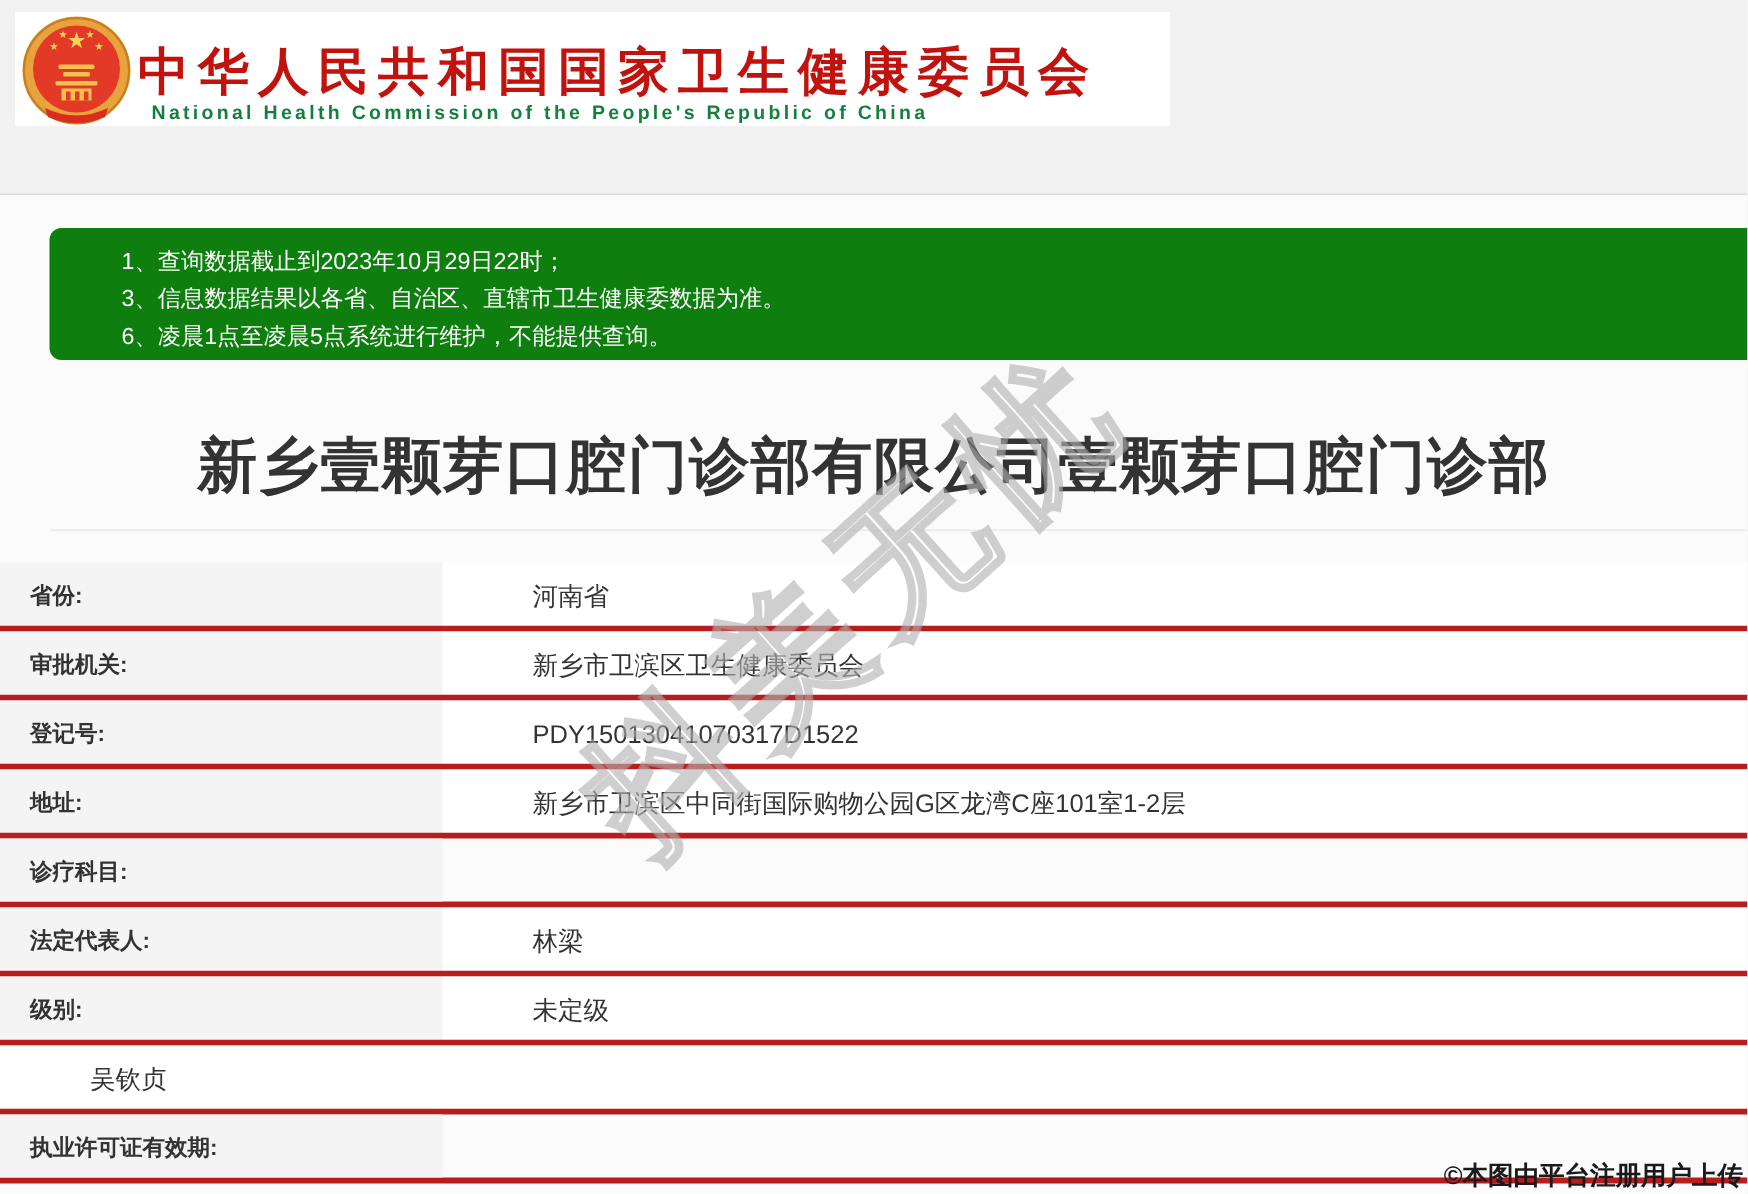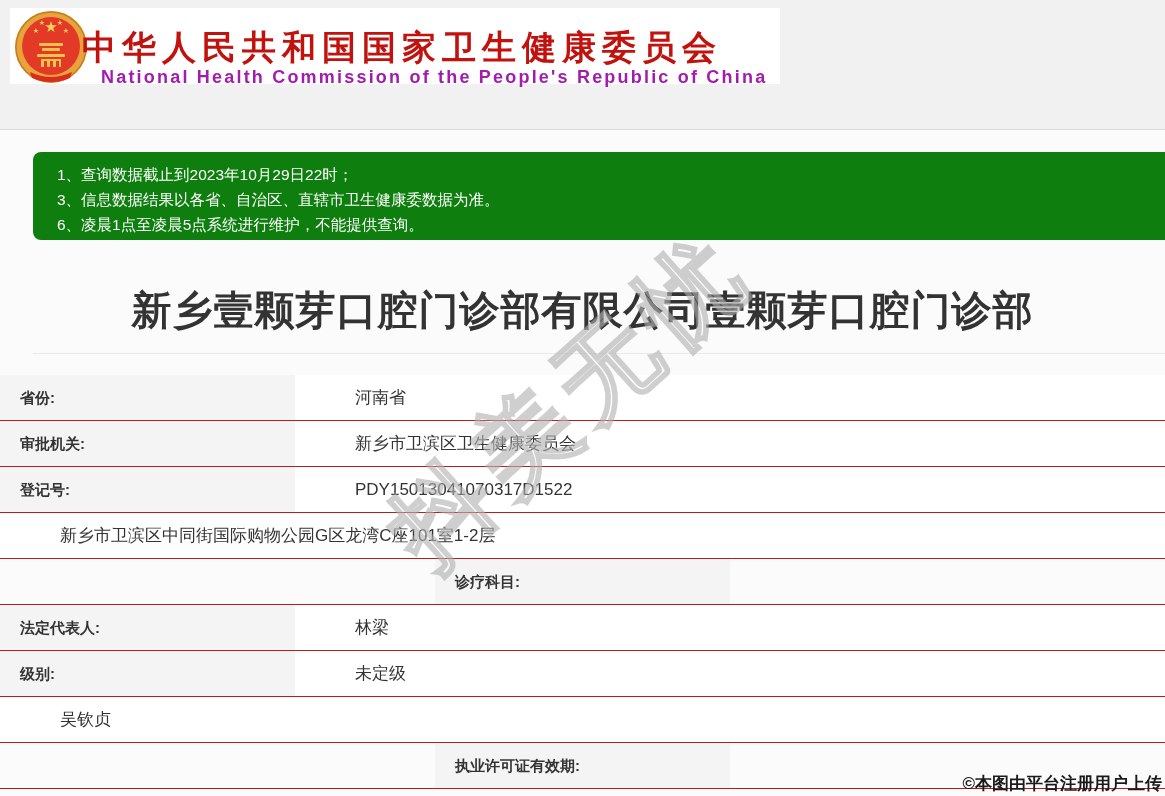--- a/index.html
+++ b/index.html
@@ -18,34 +18,34 @@
     width: 770px; height: 76px;
     background: #ffffff;
   }
   .emblem {
     position: absolute;
     left: 4px; top: 2px;
     width: 74px; height: 74px;
   }
   .header-title-cn {
     position: absolute;
-    left: 72px; top: 17px;
+    left: 82px; top: 17px;
     font-size: 34px;
     font-weight: bold;
     letter-spacing: 6px;
     color: #c1120d;
     white-space: nowrap;
   }
   .header-title-en {
     position: absolute;
     left: 91px; top: 59px;
-    font-size: 18px;
+    font-size: 13px;
     font-weight: bold;
     letter-spacing: 2.2px;
-    color: #a21caf;
+    color: #15803d;
     white-space: nowrap;
   }
   .header-divider {
     position: absolute;
     left: 0; top: 129px;
     width: 1165px; height: 1px;
     background: #dcdcdc;
   }
   .content-bg {
     position: absolute;
@@ -56,21 +56,21 @@
 
   
   .notice-box {
     position: absolute;
     left: 33px; top: 152px;
     width: 1132px; height: 88px;
     background: #0e7e0e;
     border-radius: 8px 0 0 8px;
     color: #ffffff;
     font-size: 15.5px;
-    padding: 10px 0 0 24px;
+    padding: 10px 0 0 48px;
     line-height: 25px;
     white-space: nowrap;
   }
 
   
   .org-title {
     position: absolute;
     left: 0; top: 283px;
     width: 1165px;
     text-align: center;
@@ -91,22 +91,21 @@
   
   .detail-table {
     position: absolute;
     left: 0; top: 375px;
     width: 1165px;
   }
   .detail-row {
     display: flex;
     width: 100%;
     height: 46px;
-    border-bottom: 1px solid #b91c1c;
-    justify-content: center;
+    border-bottom: 4px solid #b91c1c;
   }
   .detail-label {
     width: 295px;
     background: #f4f4f4;
     font-weight: bold;
     font-size: 15px;
     line-height: 45px;
     padding-left: 20px;
     white-space: nowrap;
   }
@@ -192,20 +191,21 @@
   </div>
   <div class="detail-row">
     <div class="detail-label">审批机关:</div>
     <div class="detail-value">新乡市卫滨区卫生健康委员会</div>
   </div>
   <div class="detail-row">
     <div class="detail-label">登记号:</div>
     <div class="detail-value">PDY15013041070317D1522</div>
   </div>
   <div class="detail-row">
+    <div class="detail-label">地址:</div>
     <div class="detail-value">新乡市卫滨区中同街国际购物公园G区龙湾C座101室1-2层</div>
   </div>
   <div class="detail-row">
     <div class="detail-label">诊疗科目:</div>
   </div>
   <div class="detail-row">
     <div class="detail-label">法定代表人:</div>
     <div class="detail-value">林梁</div>
   </div>
   <div class="detail-row">

